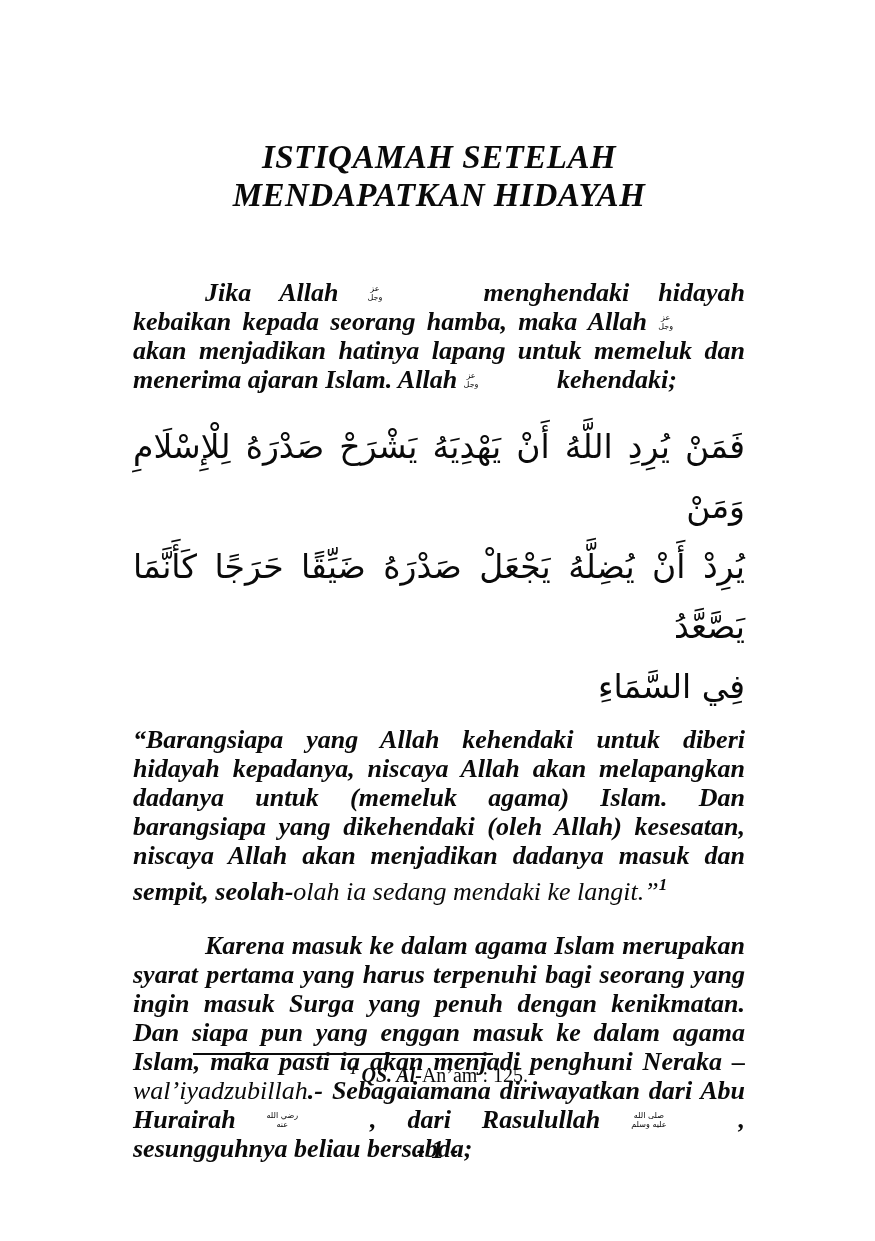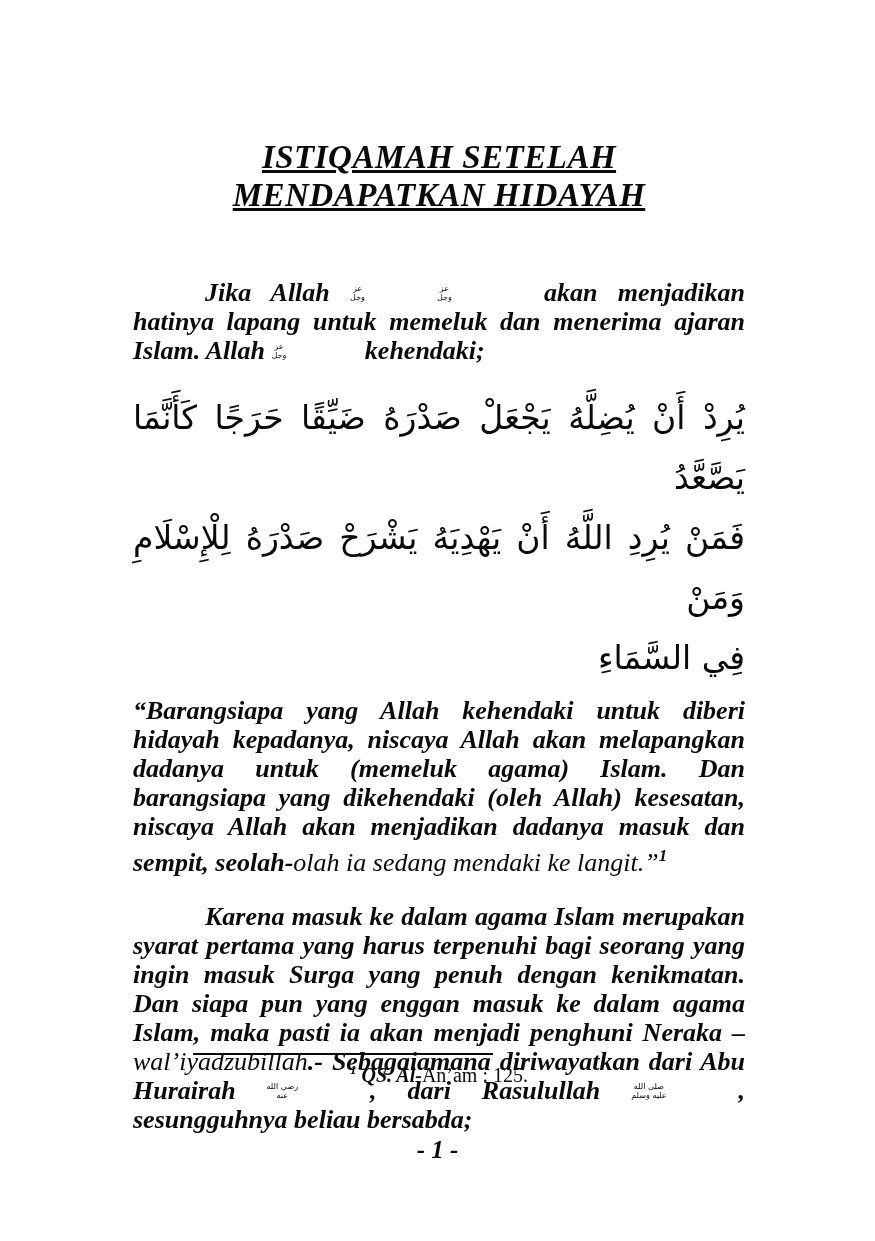--- a/index.html
+++ b/index.html
@@ -19,21 +19,20 @@
     overflow: hidden;
   }
   .title {
     margin: 0 0 64px 0;
     text-align: center;
     font-size: 33px;
     line-height: 38px;
     font-weight: bold;
     font-style: italic;
     letter-spacing: 0.5px;
-    text-decoration: underline;
   }
   .title-line { display: block; }
 
   .body {
     margin: 0;
     font-size: 26px;
     line-height: 29px;
     font-weight: bold;
     font-style: italic;
     text-align: justify;
@@ -127,31 +126,31 @@
 <div class="page">
 
   <h1 class="title">
     <span class="title-line">ISTIQAMAH SETELAH</span>
     <span class="title-line">MENDAPATKAN HIDAYAH</span>
   </h1>
 
   <p class="body indent p-intro"><span>Jika Allah </span><span class="honorific">
         <span>عز</span>
         <span>وجل</span>
-      </span><span class="honorific">
+      </span><span> menghendaki hidayah kebaikan kepada seorang hamba, maka Allah </span><span class="honorific">
         <span>عز</span>
         <span>وجل</span>
       </span><span> akan menjadikan hatinya lapang untuk memeluk dan menerima ajaran Islam. Allah </span><span class="honorific">
         <span>عز</span>
         <span>وجل</span>
       </span><span> kehendaki;</span></p>
 
   <div class="arabic">
+    <div class="ar-line">فَمَنْ يُرِدِ اللَّهُ أَنْ يَهْدِيَهُ يَشْرَحْ صَدْرَهُ لِلْإِسْلَامِ وَمَنْ</div>
     <div class="ar-line">يُرِدْ أَنْ يُضِلَّهُ يَجْعَلْ صَدْرَهُ ضَيِّقًا حَرَجًا كَأَنَّمَا يَصَّعَّدُ</div>
-    <div class="ar-line">فَمَنْ يُرِدِ اللَّهُ أَنْ يَهْدِيَهُ يَشْرَحْ صَدْرَهُ لِلْإِسْلَامِ وَمَنْ</div>
     <div class="ar-line last">فِي السَّمَاءِ</div>
   </div>
 
   <p class="body p-translation"><span>“Barangsiapa yang Allah kehendaki untuk diberi hidayah kepadanya, niscaya Allah akan melapangkan dadanya untuk (memeluk agama) Islam. Dan barangsiapa yang dikehendaki (oleh Allah) kesesatan, niscaya Allah akan menjadikan dadanya masuk dan sempit, seolah-</span><span class="regular">olah ia sedang mendaki ke langit.”</span><sup class="fn-ref">1</sup></p>
 
   <p class="body indent"><span>Karena masuk ke dalam agama Islam merupakan syarat pertama yang harus terpenuhi bagi seorang yang ingin masuk Surga yang penuh dengan kenikmatan. Dan siapa pun yang enggan masuk ke dalam agama Islam, maka pasti ia akan menjadi penghuni Neraka – </span><span class="regular">wal’iyadzubillah</span><span>.- Sebagaiamana diriwayatkan dari Abu Hurairah </span><span class="honorific">
         <span>رضي الله</span>
         <span>عنه</span>
       </span><span>, dari Rasulullah </span><span class="honorific">
         <span>صلى الله</span>

